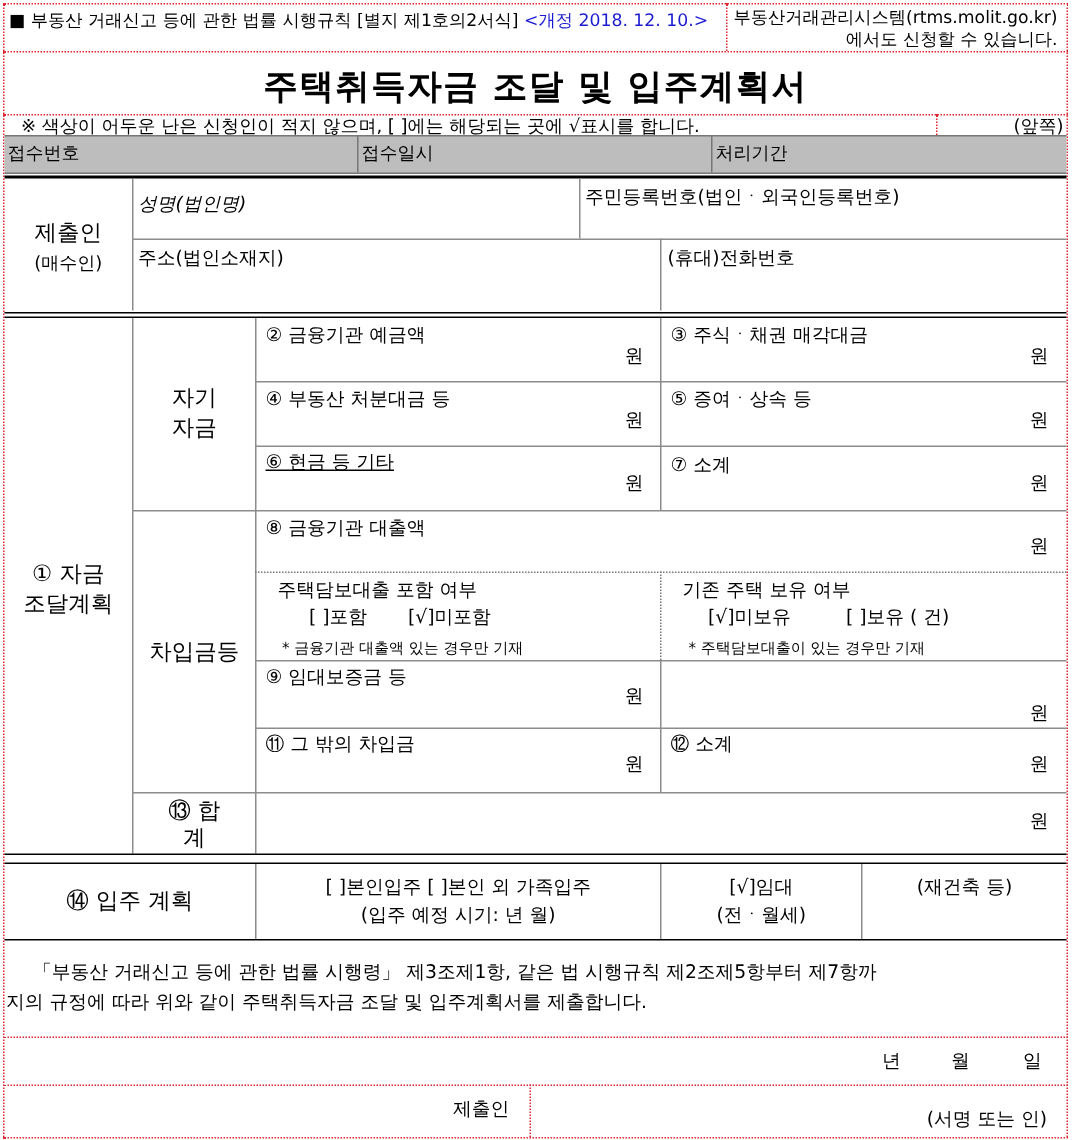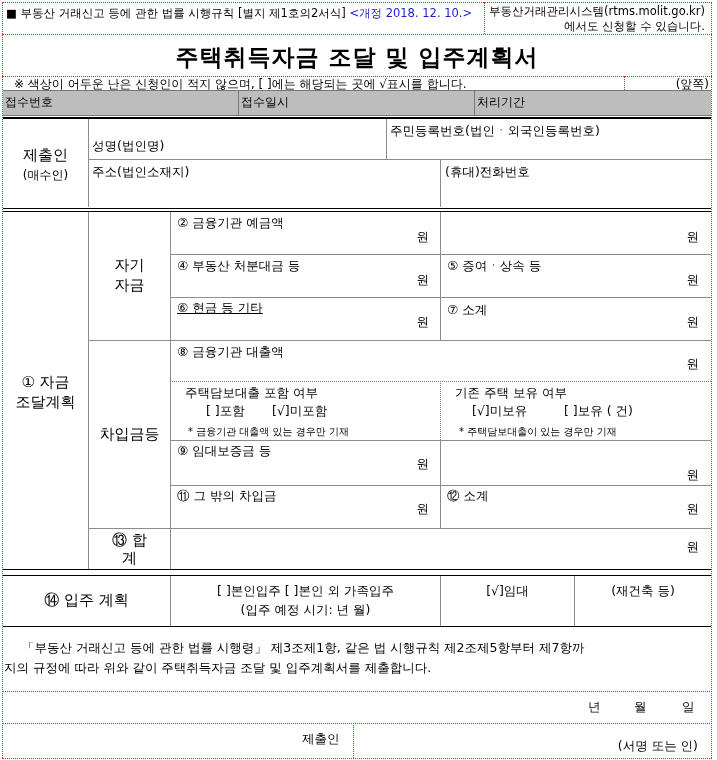--- a/index.html
+++ b/index.html
@@ -51,21 +51,21 @@
 <div class="txt" style="left:5px; top:94px; font-size:12px;">접수번호</div>
 <div class="txt" style="left:241px; top:94px; font-size:12px;">접수일시</div>
 <div class="txt" style="left:477px; top:94px; font-size:12px;">처리기간</div>
 
 <div class="hl" style="left:3px; top:117px; width:708px; border-top:2px solid #000;"></div>
 
 <div class="vl gray-v" style="left:88px; top:119px; height:88px;"></div>
 <div class="abs center" style="left:3px; top:146px; width:85px; font-size:15px;">제출인</div>
 <div class="abs center" style="left:3px; top:167px; width:85px; font-size:12px;">(매수인)</div>
 
-<div class="txt" style="left:92px; top:138px;">성명(법인명)</div>
+<div class="txt" style="left:92px; top:128px;font-style:italic;">성명(법인명)</div>
 <div class="vl gray-v" style="left:386px; top:119px; height:40px;"></div>
 <div class="txt" style="left:390px; top:123px;">주민등록번호(법인ㆍ외국인등록번호)</div>
 <div class="abs" style="left:89px; top:119px; width:296px; height:39px;"></div>
 <div class="abs" style="left:387px; top:138px; width:323px; height:20px;"></div>
 
 <div class="hl gray-h" style="left:88px; top:159px; width:623px;"></div>
 <div class="txt" style="left:92px; top:164px;">주소(법인소재지)</div>
 <div class="vl gray-v" style="left:440px; top:159px; height:48px;"></div>
 <div class="txt" style="left:445px; top:164px;">(휴대)전화번호</div>
 <div class="abs" style="left:89px; top:180px; width:350px; height:26px;"></div>
@@ -90,20 +90,21 @@
 <div class="vl gray-v" style="left:440px; top:212px; height:128px;"></div>
 <div class="hl gray-h" style="left:170px; top:254px; width:541px;"></div>
 <div class="hl gray-h" style="left:170px; top:297px; width:541px;"></div>
 <div class="hl gray-h" style="left:88px; top:340px; width:623px;"></div>
 
 <div class="abs" style="left:171px; top:213px; width:268px; height:40px;">
   <div class="txt" style="left:6px; top:2px;">② 금융기관 예금액</div>
   <div class="won" style="right:10px; top:16px;">원</div>
 </div>
 <div class="abs" style="left:441px; top:213px; width:270px; height:40px;">
+  <div class="txt" style="left:6px; top:2px;">③ 주식ㆍ채권 매각대금</div>
   <div class="won" style="right:12px; top:16px;">원</div>
 </div>
 <div class="abs" style="left:171px; top:255px; width:268px; height:41px;">
   <div class="txt" style="left:6px; top:3px;">④ 부동산 처분대금 등</div>
   <div class="won" style="right:10px; top:17px;">원</div>
 </div>
 <div class="abs" style="left:441px; top:255px; width:270px; height:41px;text-decoration:underline;">
   <div class="txt" style="left:6px; top:3px;">⑤ 증여ㆍ상속 등</div>
   <div class="won" style="right:12px; top:17px;">원</div>
 </div>
@@ -169,20 +170,21 @@
 
 <div class="abs center" style="left:3px; top:591px; width:167px; font-size:15px;">⑭ 입주 계획</div>
 <div class="vl gray-v" style="left:170px; top:576px; height:50px;"></div>
 <div class="abs center" style="left:171px; top:581px; width:269px; line-height:19px;">
   <div>[ ]본인입주  [ ]본인 외 가족입주</div>
   <div>(입주 예정 시기:      년    월)</div>
 </div>
 <div class="vl gray-v" style="left:440px; top:576px; height:50px;"></div>
 <div class="abs center" style="left:441px; top:581px; width:133px; line-height:19px;">
   <div>[√]임대</div>
+  <div>(전ㆍ월세)</div>
 </div>
 <div class="vl gray-v" style="left:574px; top:576px; height:50px;"></div>
 <div class="abs center" style="left:575px; top:581px; width:136px; line-height:19px;">
   <div>(재건축 등)</div>
 </div>
 
 <div class="hl" style="left:3px; top:626px; width:708px; border-top:1px solid #000;"></div>
 
 <div class="txt" style="left:22px; top:640px; font-size:12.5px;">「부동산 거래신고 등에 관한 법률 시행령」 제3조제1항, 같은 법 시행규칙 제2조제5항부터 제7항까</div>
 <div class="txt" style="left:4px; top:660px; font-size:12.5px;">지의 규정에 따라 위와 같이 주택취득자금 조달 및 입주계획서를 제출합니다.</div>

